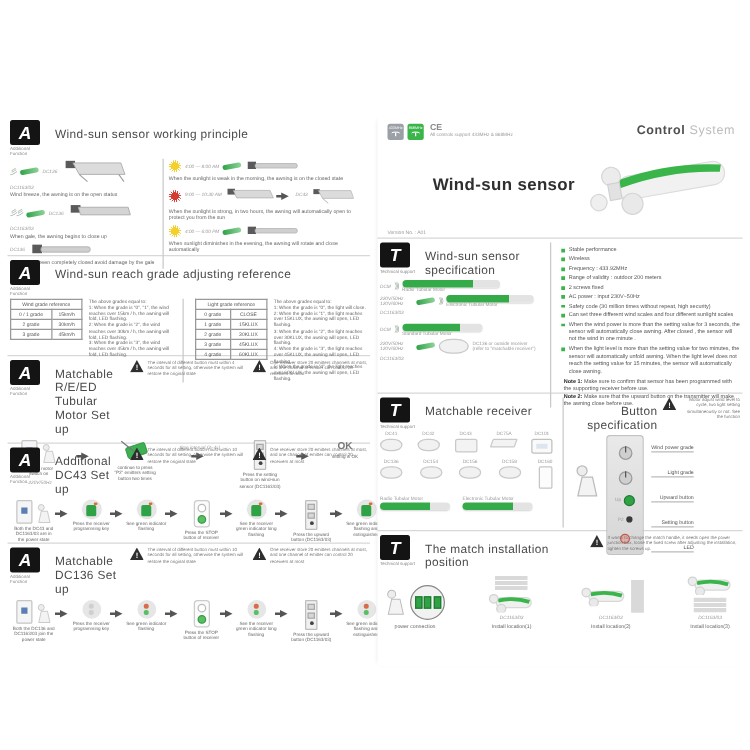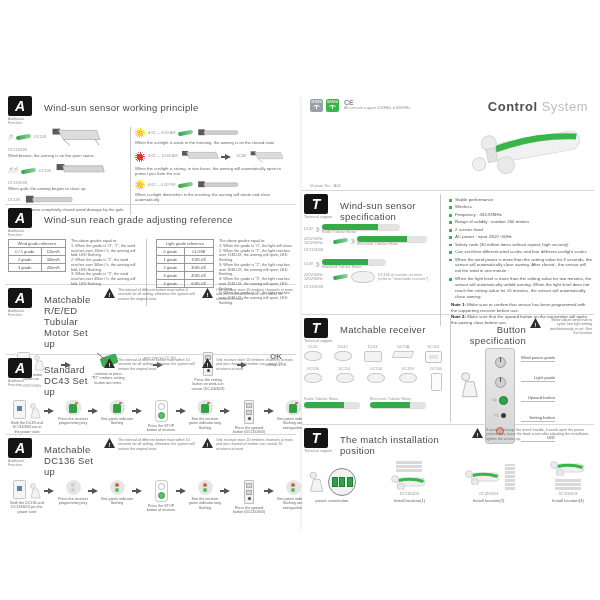--- a/index.html
+++ b/index.html
@@ -65,21 +65,21 @@
   .lcdrec::after{content:"";position:absolute;left:3px;top:2.5px;width:9px;height:4px;background:#dde6ee;}
   .vrem{width:9px;height:16px;background:#fcfcfc;border:0.7px solid #c5c5c5;border-radius:1.5px;}
   .bullets{list-style:none;margin:0;padding:0;}
   .bullets li{position:relative;font-size:4.4px;color:#555;line-height:1.35;padding-left:6px;margin-bottom:1.5px;}
   .bullets li::before{content:"";position:absolute;left:0;top:2px;width:2.8px;height:2.8px;background:#3ab54a;}
   .notes{font-size:4.4px;color:#555;line-height:1.4;margin-top:2px;padding-left:2px;}
   .notes b{color:#222;}
   .fbadge{width:13px;height:13px;border-radius:2px;color:#fff;display:flex;flex-direction:column;align-items:center;justify-content:center;font-size:3px;line-height:1;gap:1px;}
   .fbadge .ant{width:7px;height:4px;border-top:1px solid #fff;border-radius:50%;position:relative;}
   .fbadge .ant::after{content:"";position:absolute;left:3px;top:0;width:1px;height:3px;background:#fff;}
-  .brand{font-size:13px;letter-spacing:.5px;}
+  .brand{font-size:10px;letter-spacing:.5px;}
   .brand .b1{color:#4f4f4f;font-weight:bold;}
   .brand .b2{color:#bdbdbd;font-weight:300;}
   .ptitle{font-size:13.5px;font-weight:bold;color:#2f2f2f;letter-spacing:.3px;}
   .psub{font-size:11.5px;font-weight:bold;color:#c7c7c7;letter-spacing:1px;}
   .version{font-size:4px;color:#999;}
   .panel{width:30px;height:96px;background:linear-gradient(180deg,#e9e9e9,#d6d6d6);border:1px solid #c2c2c2;border-radius:3px;display:flex;flex-direction:column;align-items:center;justify-content:space-around;padding:4px 0;box-sizing:border-box;}
   .dial{width:9px;height:9px;border-radius:50%;background:#cfcfcf;border:1px solid #9c9c9c;position:relative;}
   .dial::after{content:"";position:absolute;left:4px;top:-1px;width:1px;height:5px;background:#555;}
   .bgreen{width:7px;height:7px;border-radius:50%;background:#2fa246;border:1px solid #1f7c33;}
   .bdark{width:5px;height:5px;border-radius:50%;background:#3a3a3a;}
@@ -322,21 +322,21 @@
         </div>
       </div>
     </section>
 
     <section style="height:80px;">
       <div class="sec-head">
         <div class="badge-wrap">
           <div class="badge">A</div>
           <div class="badge-sub">Additional Function</div>
         </div>
-        <h2 class="h-sec" style="flex:1;">Standard DC43 Set up</h2>
+        <h2 class="h-sec" style="flex:1;">Additional DC43 Set up</h2>
         <div class="warnrow">
           <div class="tri">!</div>
           <div class="warntxt">The interval of different button must within 10 seconds for all setting, otherwise the system will restore the original state</div>
         </div>
         <div class="warnrow">
           <div class="tri">!</div>
           <div class="warntxt">One receiver store 20 emitters channels at most, and one channel of emitter can control 20 receivers at most</div>
         </div>
       </div>
       <div class="steps">
@@ -498,20 +498,21 @@
             <div class="lbl" style="font-style:normal;">All controls support 433MHz &amp; 868MHz</div>
           </div>
         </div>
         <div class="brand" style="margin-left:auto;">
           <span class="b1">Control</span>
           <span class="b2">System</span>
         </div>
       </div>
       <div style="display:flex;align-items:center;margin-top:8px;">
         <div style="flex:0 0 150px;text-align:right;">
+          <div class="ptitle">Wind-sun sensor</div>
         </div>
         <svg width="130" height="54" viewBox="0 0 130 54" style="margin-left:6px;">
           <g transform="rotate(-10 65 27)">
             <rect x="30" y="16" width="92" height="20" rx="10" fill="#f1f1f1" stroke="#dcdcdc"></rect>
             <path d="M32 18 q44 -8 88 2 l-2 6 q-42 -9 -86 -1 z" fill="#3ab54a"></path>
             <circle cx="26" cy="14" r="8" fill="#ececec" stroke="#d5d5d5"></circle>
             <circle cx="40" cy="40" r="9" fill="#e9e9e9" stroke="#d5d5d5"></circle>
             <circle cx="12" cy="34" r="7" fill="#efefef" stroke="#d5d5d5"></circle>
             <rect x="22" y="20" width="10" height="14" fill="#e2e2e2" stroke="#d0d0d0"></rect>
           </g>

